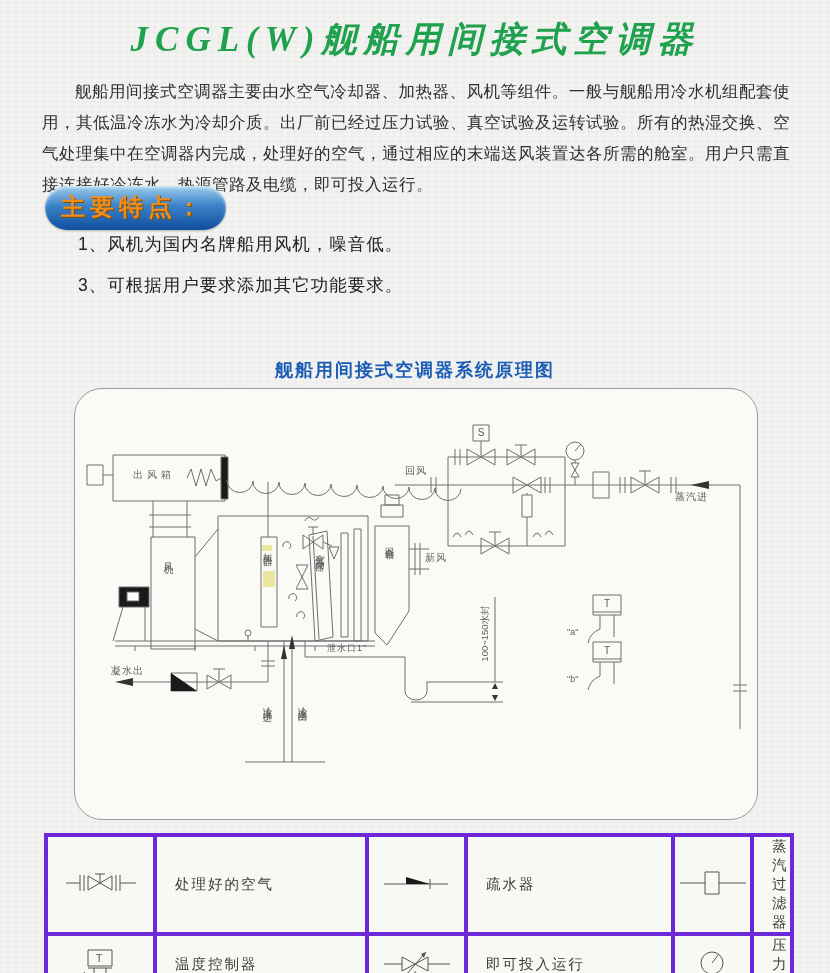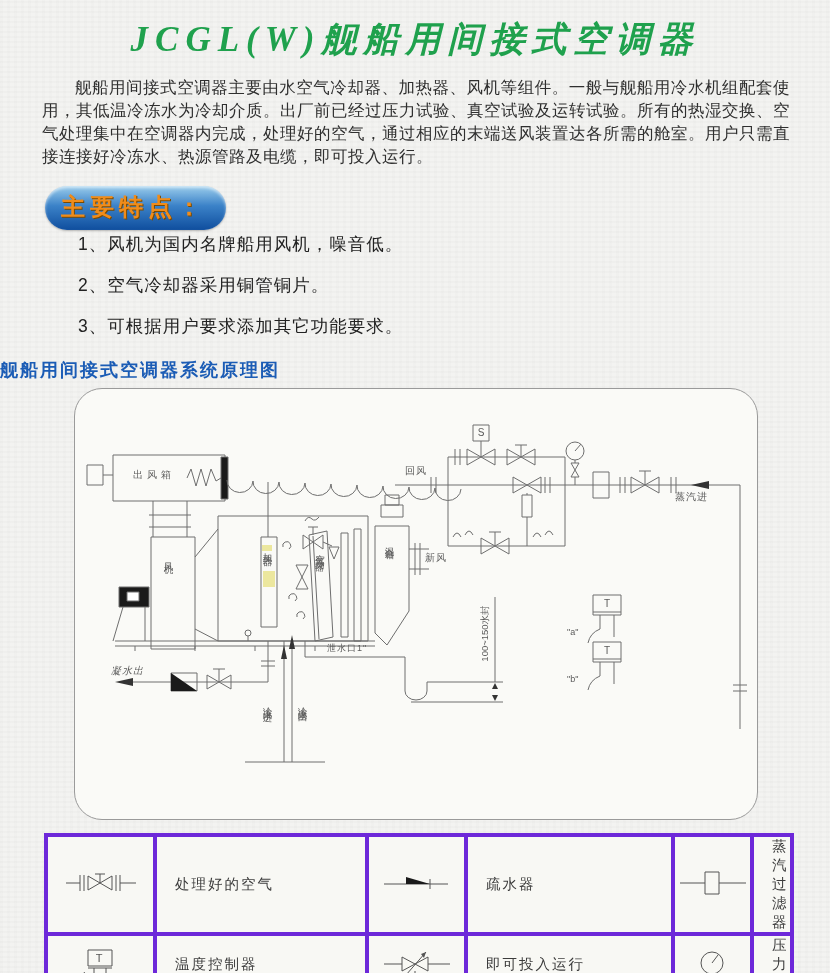--- a/index.html
+++ b/index.html
@@ -16,40 +16,40 @@
     overflow:hidden;
   }
   .doc-title{
     position:absolute;left:0;right:0;top:16px;text-align:center;
     font-family:"Liberation Serif","DejaVu Serif",serif;
     font-style:italic;font-weight:bold;font-size:35px;letter-spacing:7px;
     color:#1fa14d;
   }
   .intro{
     position:absolute;left:42px;width:748px;top:76px;
-    font-size:16.5px;line-height:23px;color:#2f2f2f;
+    font-size:16.5px;line-height:31px;color:#2f2f2f;
     text-align:justify;text-indent:2em;letter-spacing:0.5px;margin:0;
   }
   .badge{
     position:absolute;left:45px;top:186px;
     padding:5px 20px 7px 16px;border-radius:24px;
     background:linear-gradient(#9bcdec 0%, #3b82c8 45%, #0f4e9e 100%);
     box-shadow:inset 0 2px 3px rgba(255,255,255,.55), 0 1px 2px rgba(0,0,0,.25);
     color:#f08c1a;font-weight:bold;font-size:24px;letter-spacing:5px;
     text-shadow:1px 1px 0 #7a4a00;
   }
   .features{
     position:absolute;left:78px;top:232px;width:600px;
     list-style:none;margin:0;padding:0;
   }
   .features li{
     font-size:17.5px;color:#222;letter-spacing:1px;margin-bottom:17px;
   }
   .diagram-title{
-    position:absolute;left:0;right:0;top:358px;
+    position:absolute;left:0;right:0;top:358px;text-align:center;
     font-size:18px;font-weight:bold;color:#1b5cb5;letter-spacing:2px;
   }
   .diagram{
     position:absolute;left:74px;top:388px;width:682px;height:430px;
     border:1px solid #9a9a9a;border-radius:28px;background:#fafaf7;
   }
   .diagram svg{position:absolute;left:0;top:0;}
   .dlabel{
     position:absolute;font-size:10px;color:#5a5a5a;letter-spacing:1px;
     white-space:nowrap;line-height:1.15;
@@ -81,21 +81,20 @@
 <div class="page">
 
   <div class="doc-title">JCGL(W)舰船用间接式空调器</div>
 
   <p class="intro">舰船用间接式空调器主要由水空气冷却器、加热器、风机等组件。一般与舰船用冷水机组配套使用，其低温冷冻水为冷却介质。出厂前已经过压力试验、真空试验及运转试验。所有的热湿交换、空气处理集中在空调器内完成，处理好的空气，通过相应的末端送风装置达各所需的舱室。用户只需直接连接好冷冻水、热源管路及电缆，即可投入运行。</p>
 
   <div class="badge">主要特点：</div>
 
   <ul class="features">
     <li>1、风机为国内名牌船用风机，噪音低。</li>
-    <li>2、空气冷却器采用铜管铜片。</li>
     <li>3、可根据用户要求添加其它功能要求。</li>
   </ul>
 
   <div class="diagram-title">舰船用间接式空调器系统原理图</div>
 
   <div class="diagram">
     <svg width="682" height="430" viewBox="0 0 682 430" stroke="#6e6e6e" stroke-width="1" fill="none">
 
       <rect x="12" y="76" width="16" height="20"></rect>
       <line x1="28" y1="86" x2="38" y2="86"></line>
@@ -261,21 +260,21 @@
     </svg>
 
     <div class="dlabel" style="left:58px;top:80px;letter-spacing:4px;">出风箱</div>
     <div class="dlabel-v" style="left:88px;top:166px;">风机</div>
     <div class="dlabel-v hl-yellow" style="left:187px;top:156px;">加热器</div>
     <div class="dlabel-v" style="left:240px;top:158px;transform:rotate(3deg);">空气冷却器</div>
     <div class="dlabel-v" style="left:309px;top:150px;">混合箱</div>
     <div class="dlabel" style="left:350px;top:163px;">新风</div>
     <div class="dlabel" style="left:330px;top:76px;">回风</div>
     <div class="dlabel" style="left:600px;top:102px;">蒸汽进</div>
-    <div class="dlabel" style="left:36px;top:276px;font-style:italic;">凝水出</div>
+    <div class="dlabel" style="left:36px;top:276px;">凝水出</div>
     <div class="dlabel" style="left:252px;top:254px;font-size:9px;">泄水口1"</div>
     <div class="rot-ccw" style="left:365px;top:238px;width:90px;">100~150水封</div>
     <div class="dlabel-v" style="left:187px;top:310px;">冷冻水进</div>
     <div class="dlabel-v" style="left:222px;top:310px;">冷冻水回</div>
     <div class="dlabel" style="left:399px;top:38px;width:14px;text-align:center;letter-spacing:0;">S</div>
     <div class="dlabel" style="left:520px;top:209px;width:24px;text-align:center;letter-spacing:0;">T</div>
     <div class="dlabel" style="left:520px;top:256px;width:24px;text-align:center;letter-spacing:0;">T</div>
     <div class="dlabel" style="left:492px;top:238px;font-size:9px;letter-spacing:0;">"a"</div>
     <div class="dlabel" style="left:492px;top:285px;font-size:9px;letter-spacing:0;">"b"</div>
   </div>

